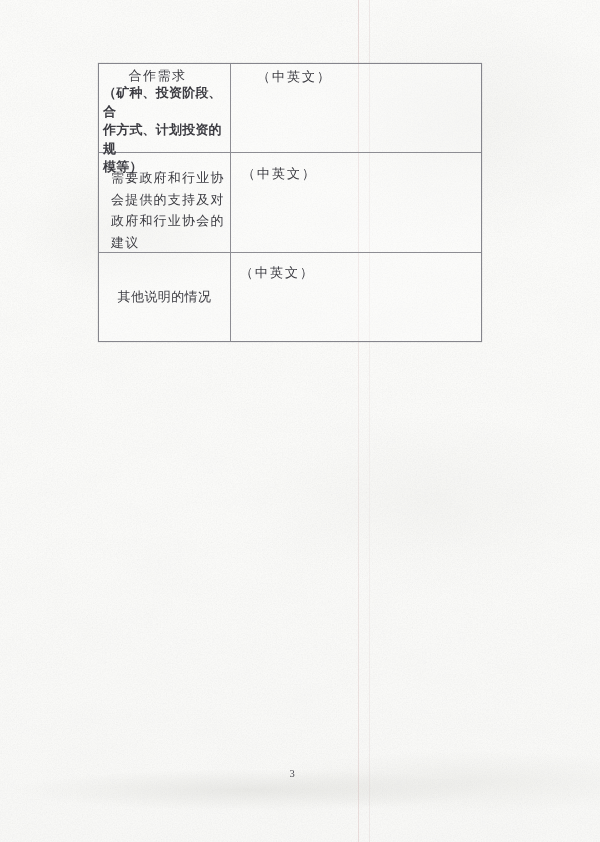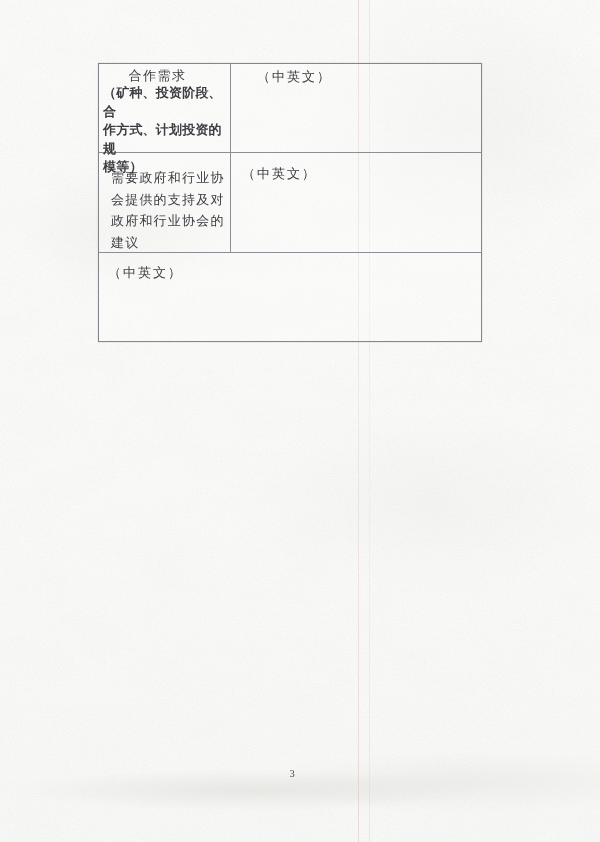--- a/index.html
+++ b/index.html
@@ -84,20 +84,21 @@
     </div>
 
     <div class="cell lab rb cell-r2-label">需要政府和行业协
 会提供的支持及对
 政府和行业协会的
 建议</div>
     <div class="cell rb cell-r2-value">
       <span class="value-note">（中英文）</span>
     </div>
 
+    <div class="cell lab cell-r3-label">其他说明的情况</div>
     <div class="cell cell-r3-value">
       <span class="value-note">（中英文）</span>
     </div>
 
   </div>
 
   <div class="page-number">3</div>
 
 </div>
 

